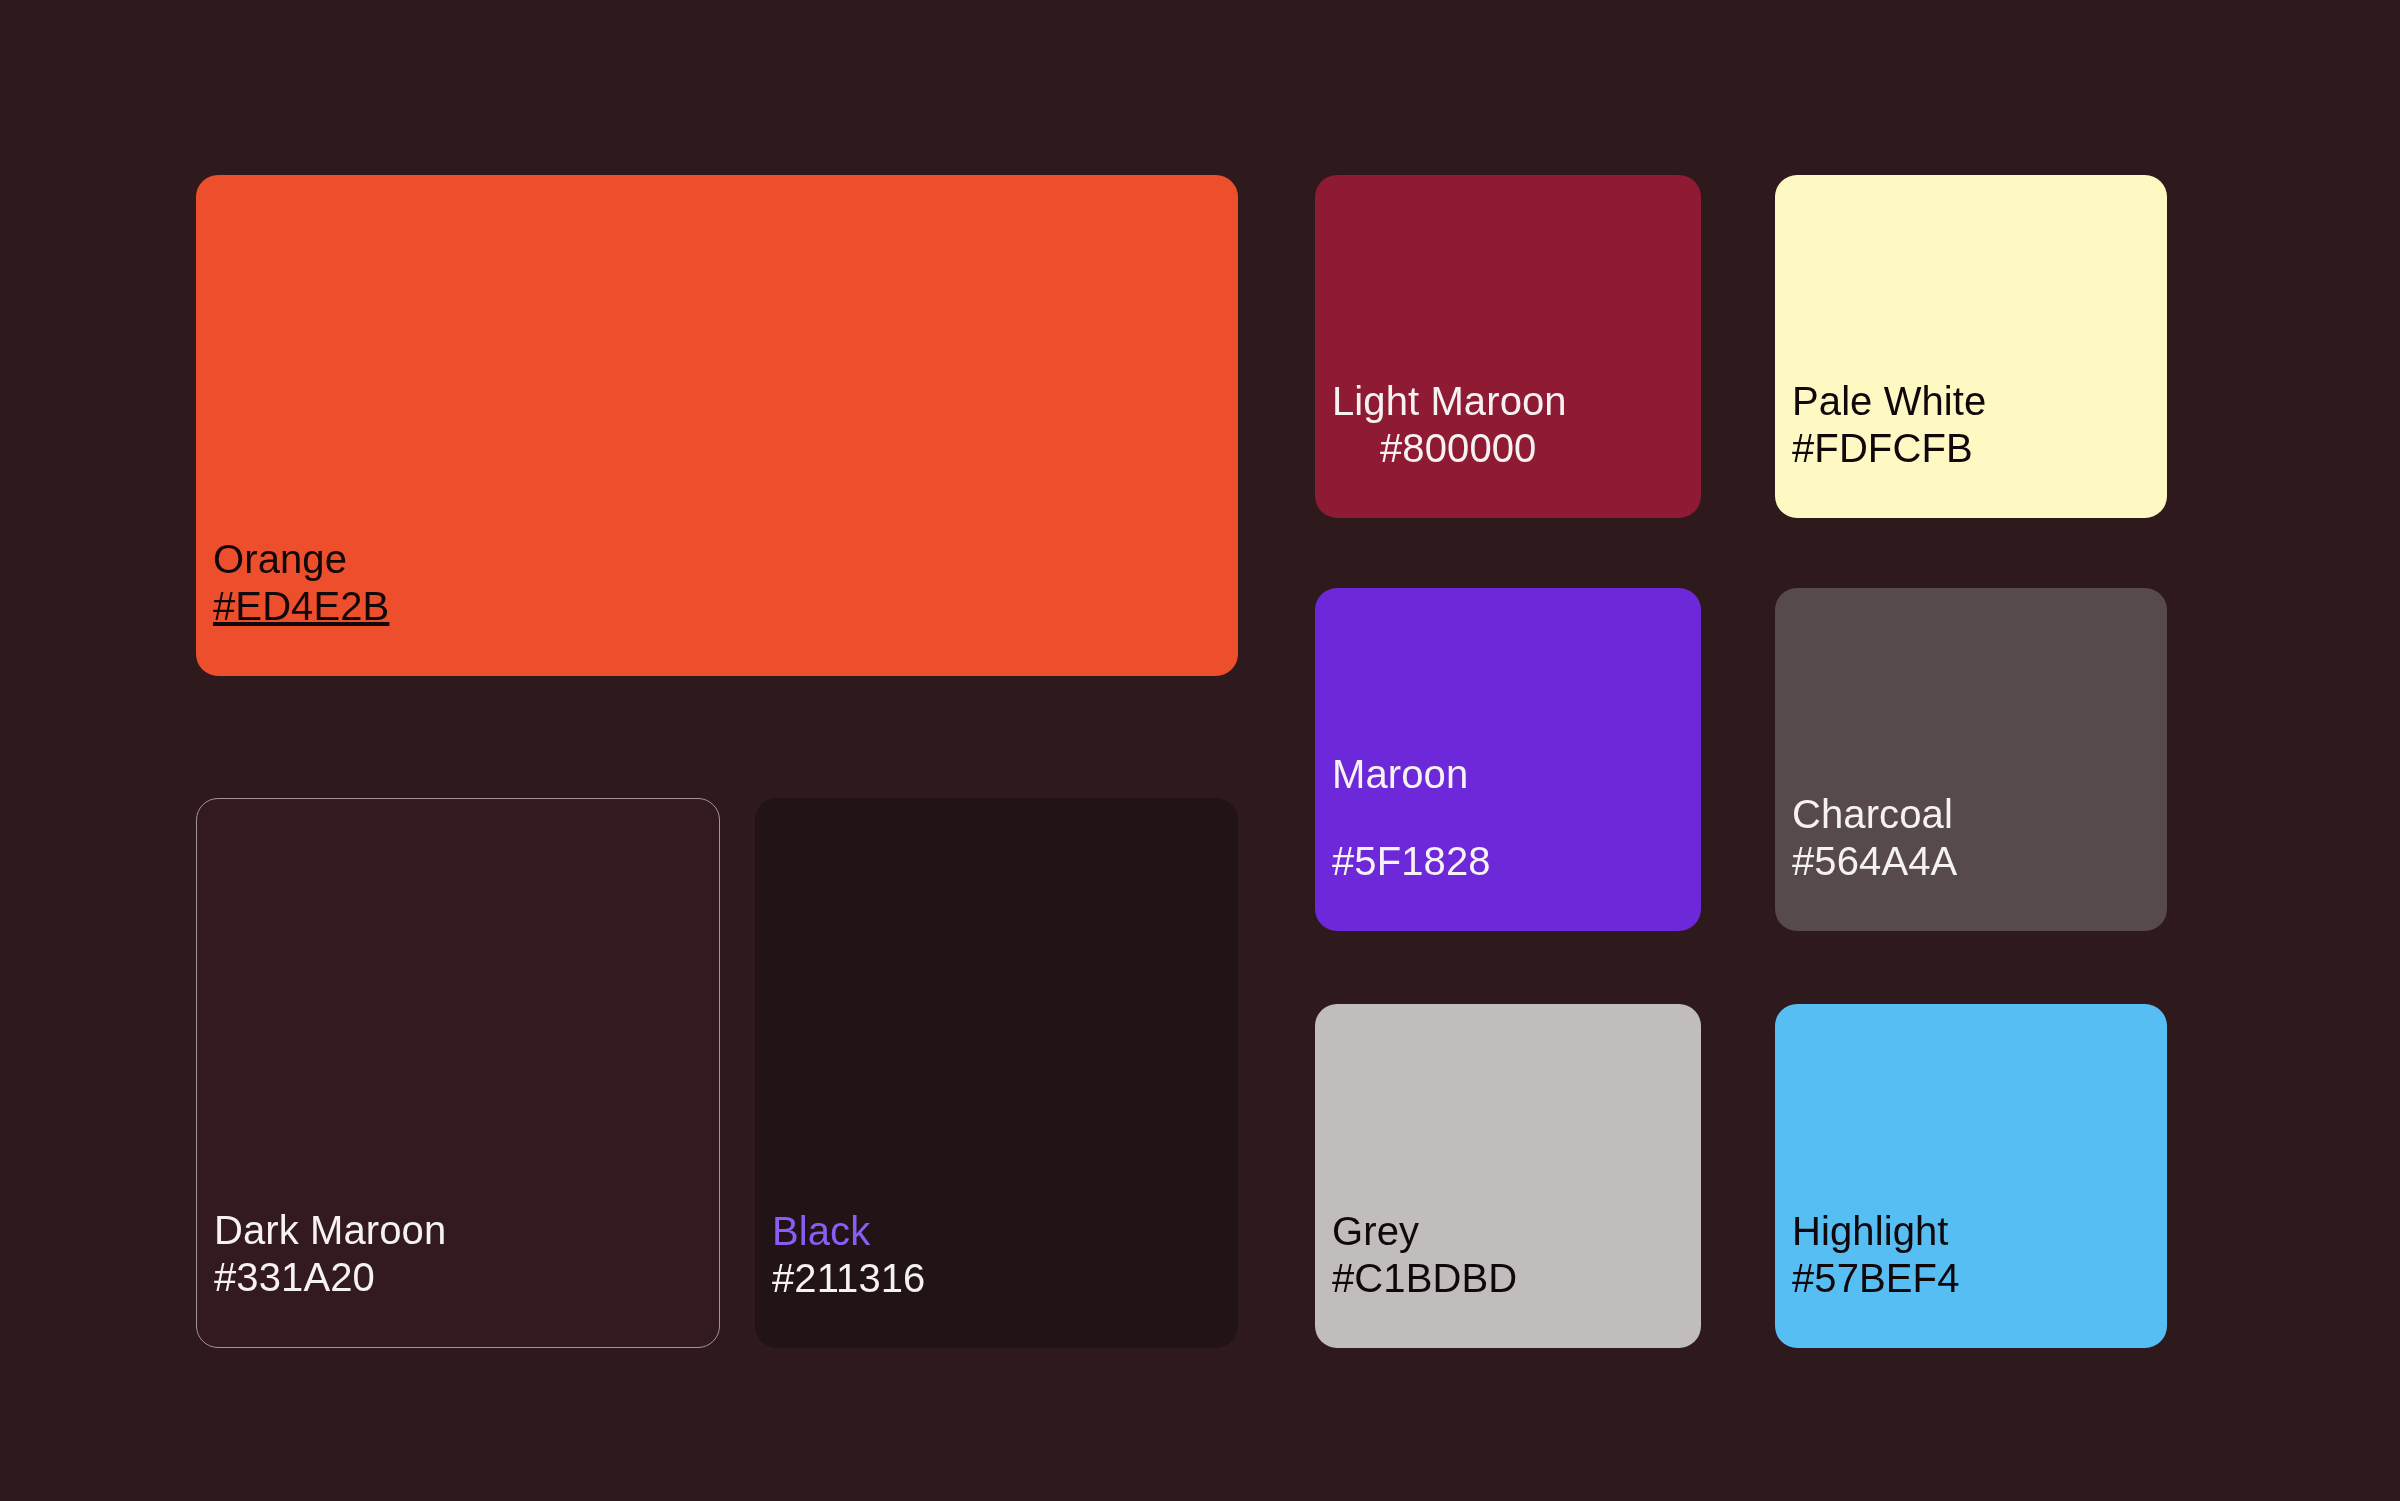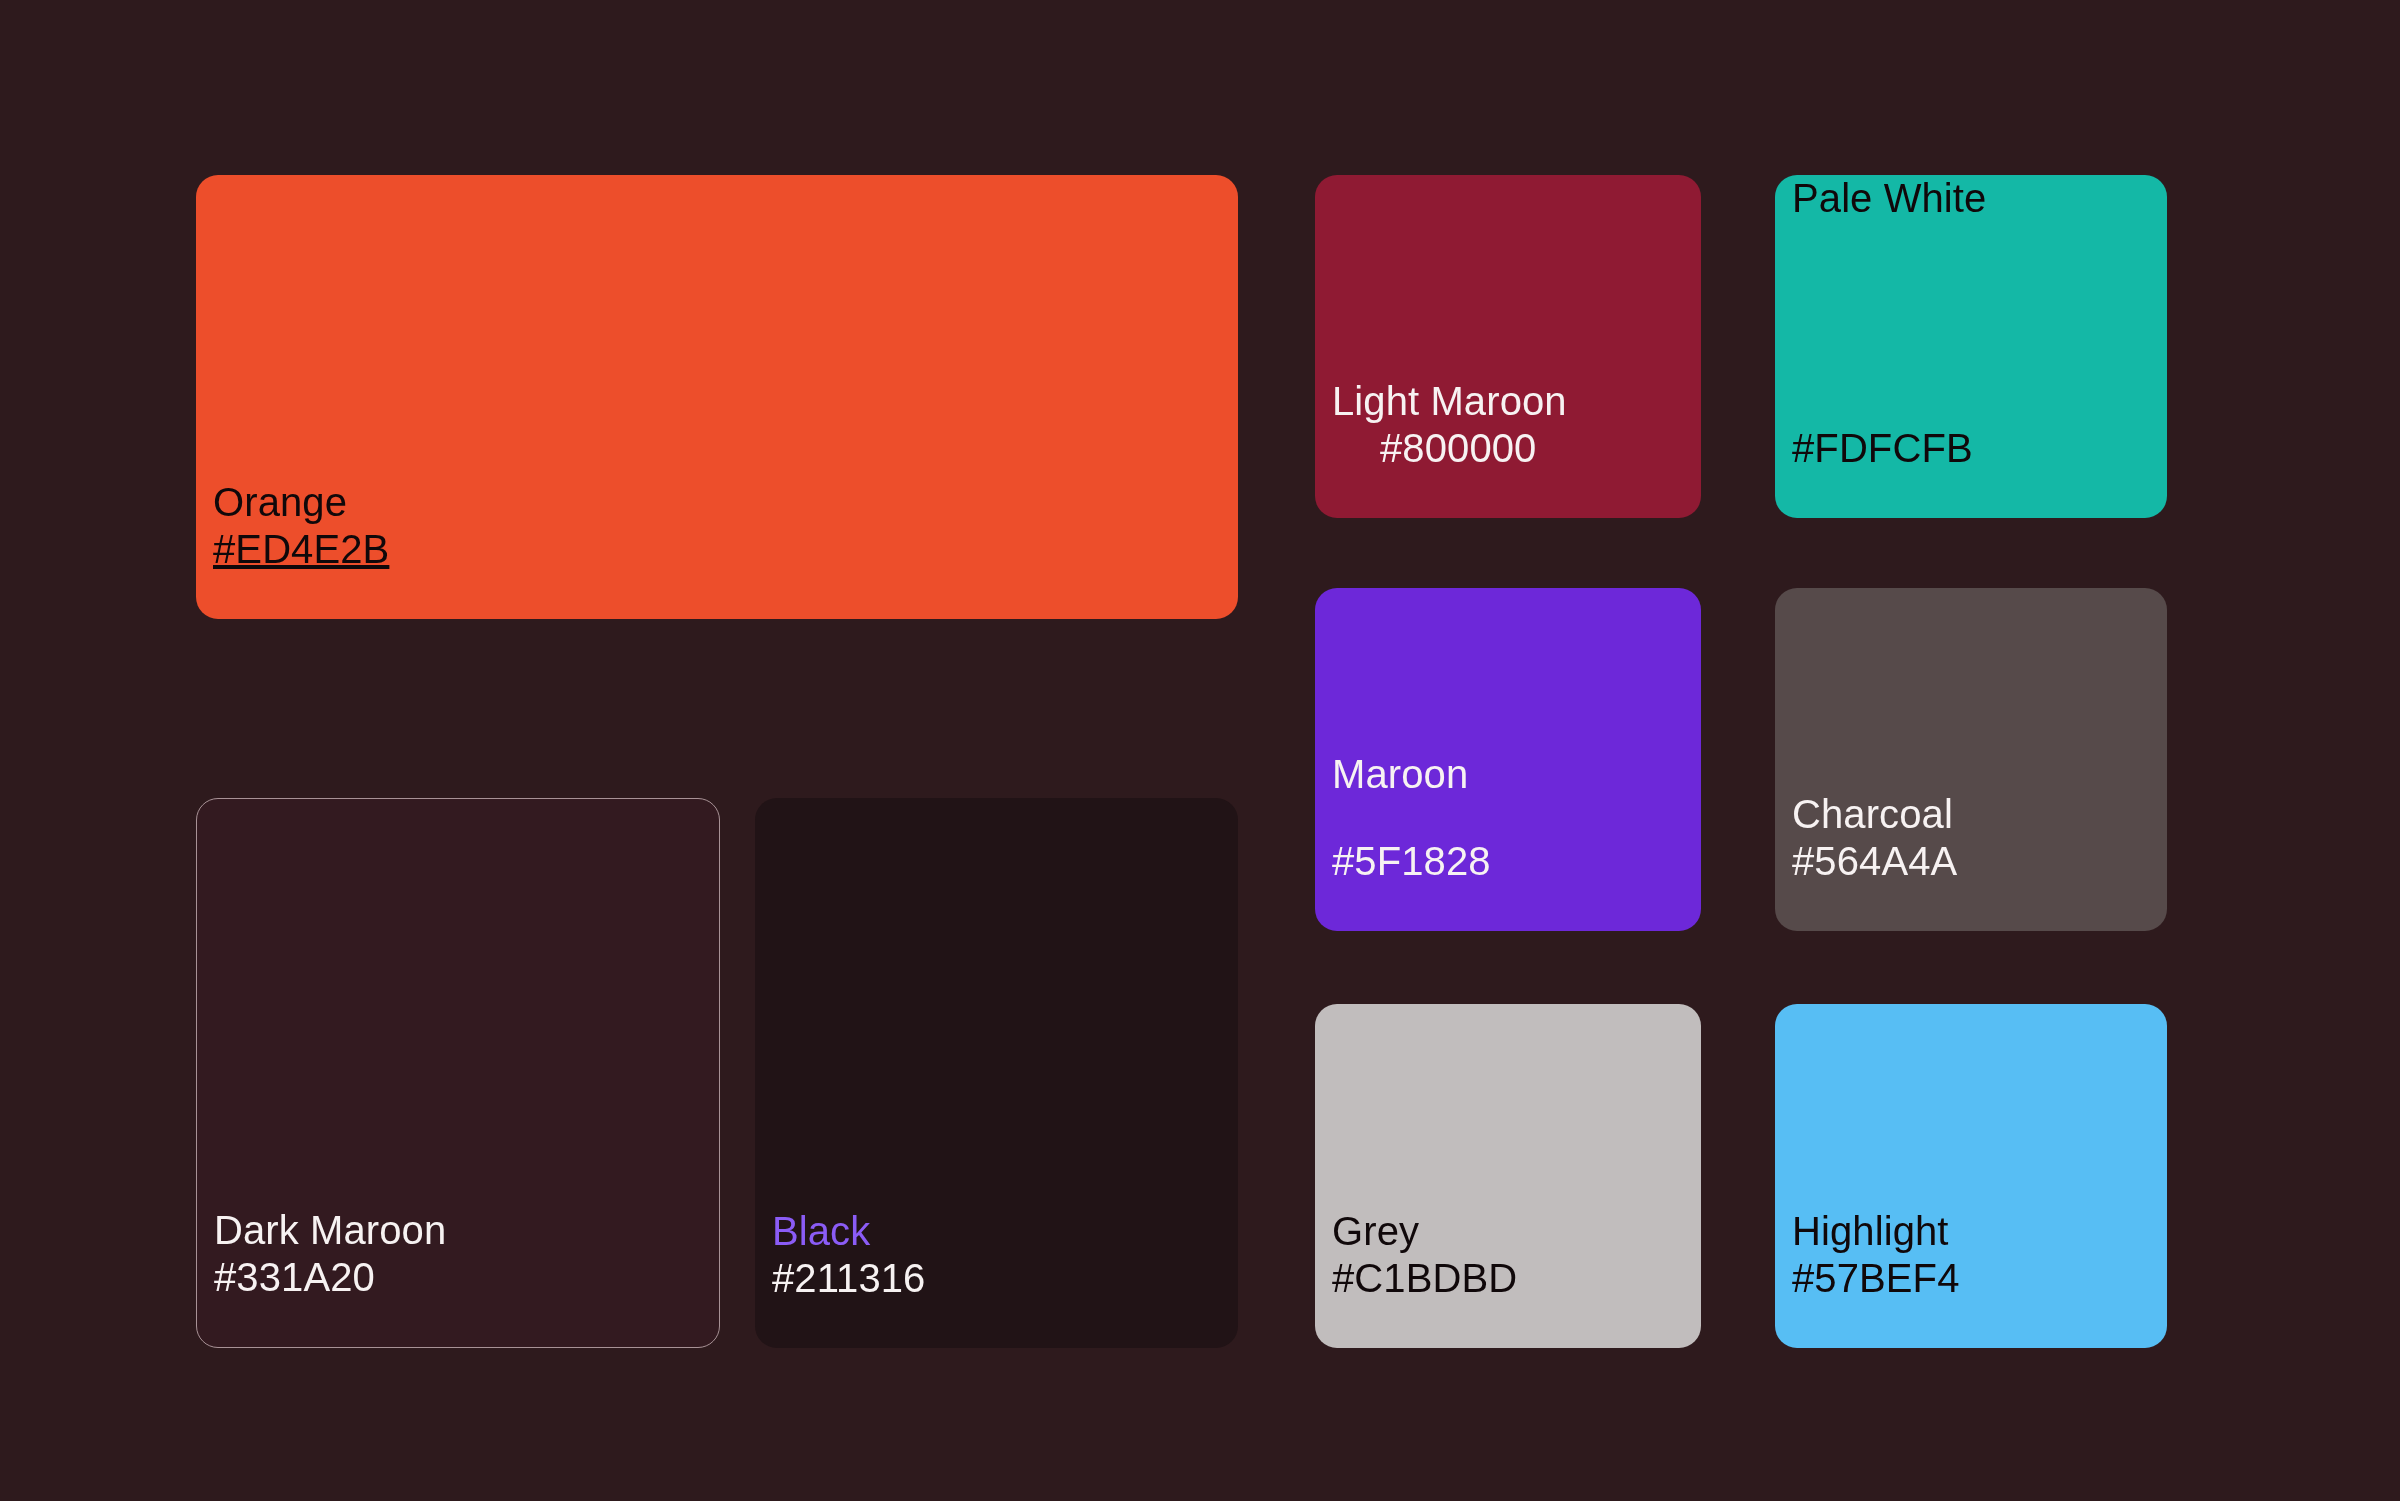--- a/index.html
+++ b/index.html
@@ -51,21 +51,21 @@
   .tone-light .swatch-hex { color: #F7F2F2; }
 
   
   .outlined {
     border: 1.5px solid #A89296;
   }
 
   
   #swatch-orange {
     left: 196px;  top: 175px;
-    width: 1042px; height: 444px;
+    width: 1042px; height: 501px;
   }
 
   #swatch-dark-maroon {
     left: 196px;  top: 798px;
     width: 524px; height: 550px;
   }
 
   #swatch-black {
     left: 755px;  top: 798px;
     width: 483px; height: 550px;
@@ -119,21 +119,21 @@
   <div class="swatch tone-light" id="swatch-black" style="background-color: rgb(33, 19, 22);">
     <span class="swatch-name" style="color: #8b5cf6;">Black</span>
     <span class="swatch-hex" style="color: rgb(247, 242, 242);">#211316</span>
   </div>
 
   <div class="swatch tone-light" id="swatch-light-maroon" style="background-color: rgb(143, 26, 51);">
     <span class="swatch-name" style="color: rgb(247, 242, 242);">Light Maroon</span>
     <span class="swatch-hex" style="color: rgb(247, 242, 242); margin-left: 48px;">#800000</span>
   </div>
 
-  <div class="swatch tone-dark" id="swatch-pale-white" style="background-color: #14b8a6; justify-content: space-between;">
+  <div class="swatch tone-dark" id="swatch-pale-white" style="background-color: #fef9c3;">
     <span class="swatch-name" style="color: rgb(16, 8, 10);">Pale White</span>
     <span class="swatch-hex" style="color: rgb(16, 8, 10);">#FDFCFB</span>
   </div>
 
   <div class="swatch tone-light" id="swatch-maroon" style="background-color: #6d28d9; gap: 40px;">
     <span class="swatch-name" style="color: rgb(247, 242, 242);">Maroon</span>
     <span class="swatch-hex" style="color: rgb(247, 242, 242);">#5F1828</span>
   </div>
 
   <div class="swatch tone-light" id="swatch-charcoal" style="background-color: rgb(86, 74, 74);">

